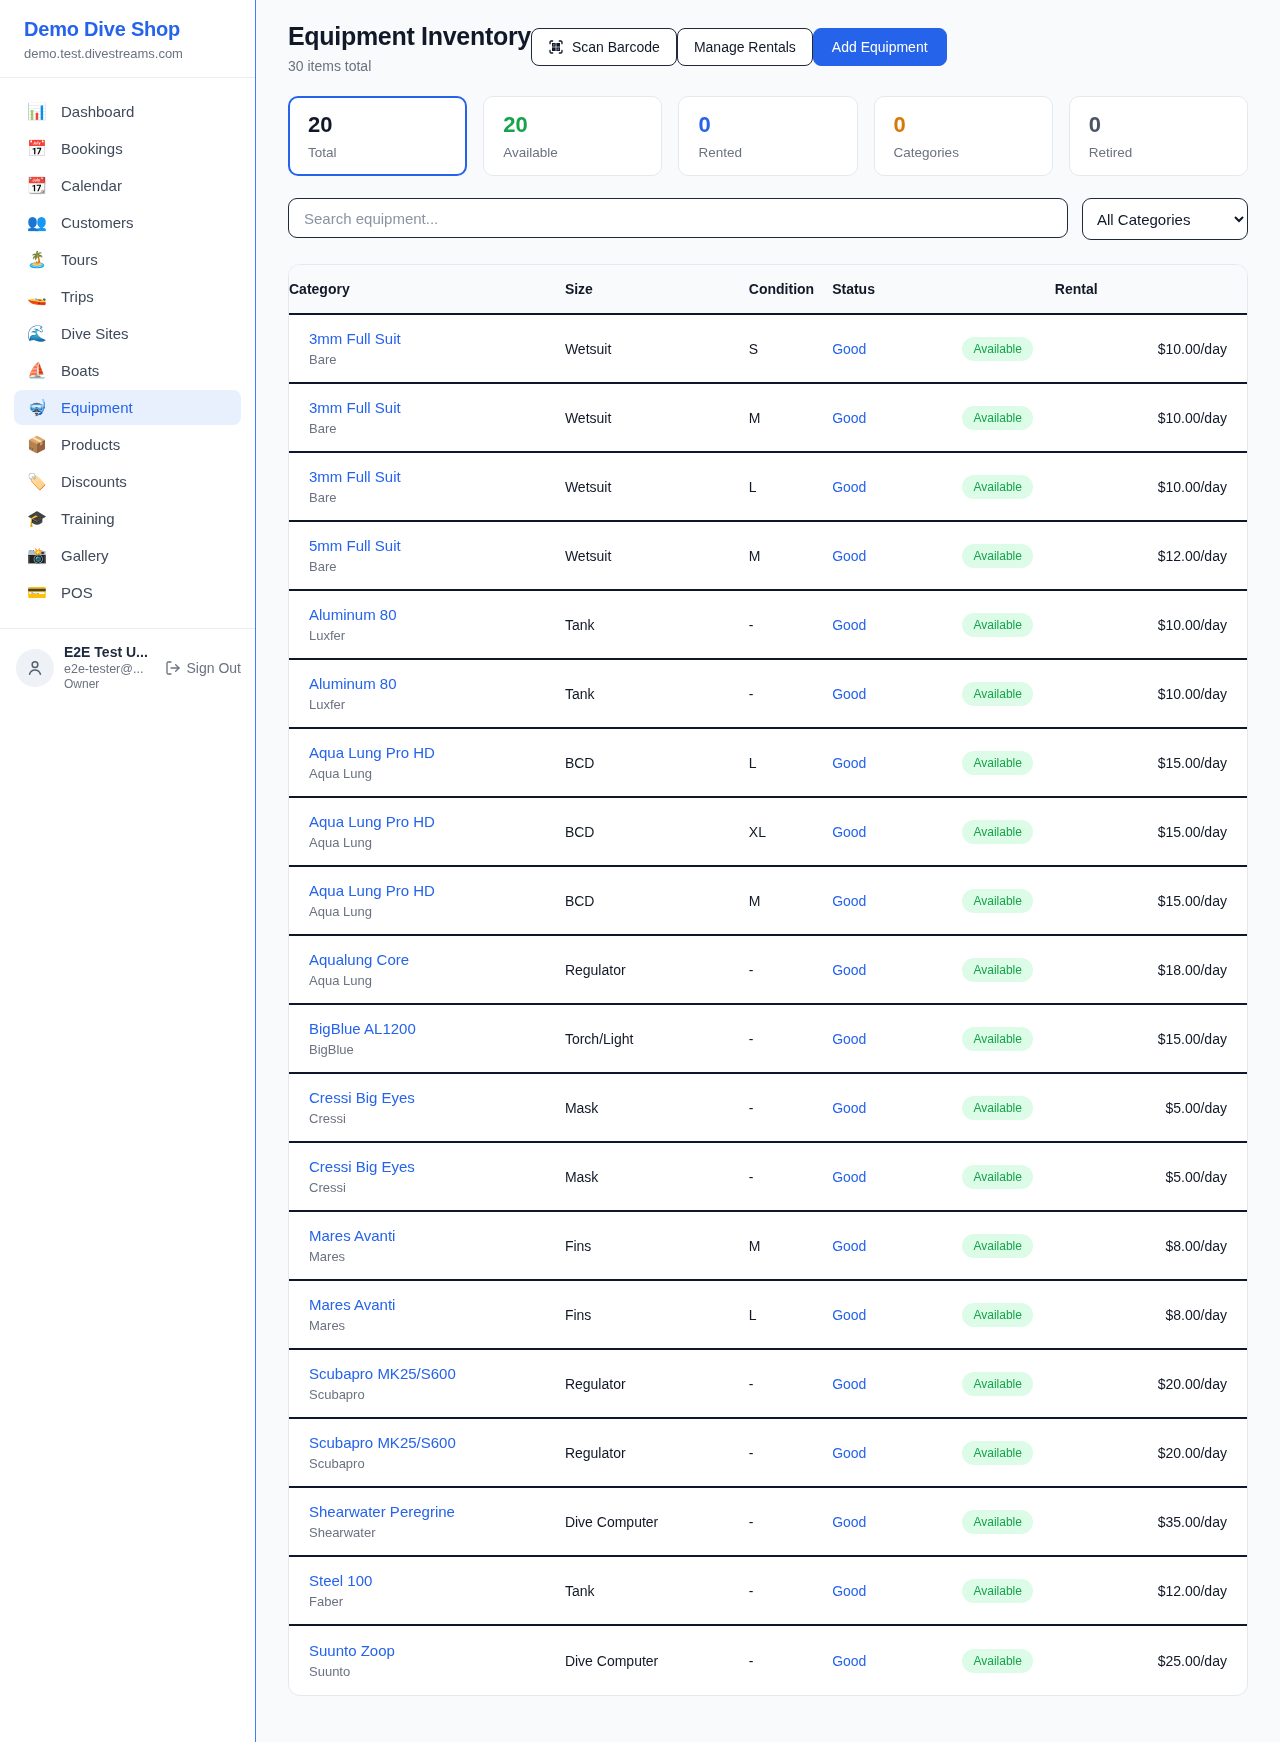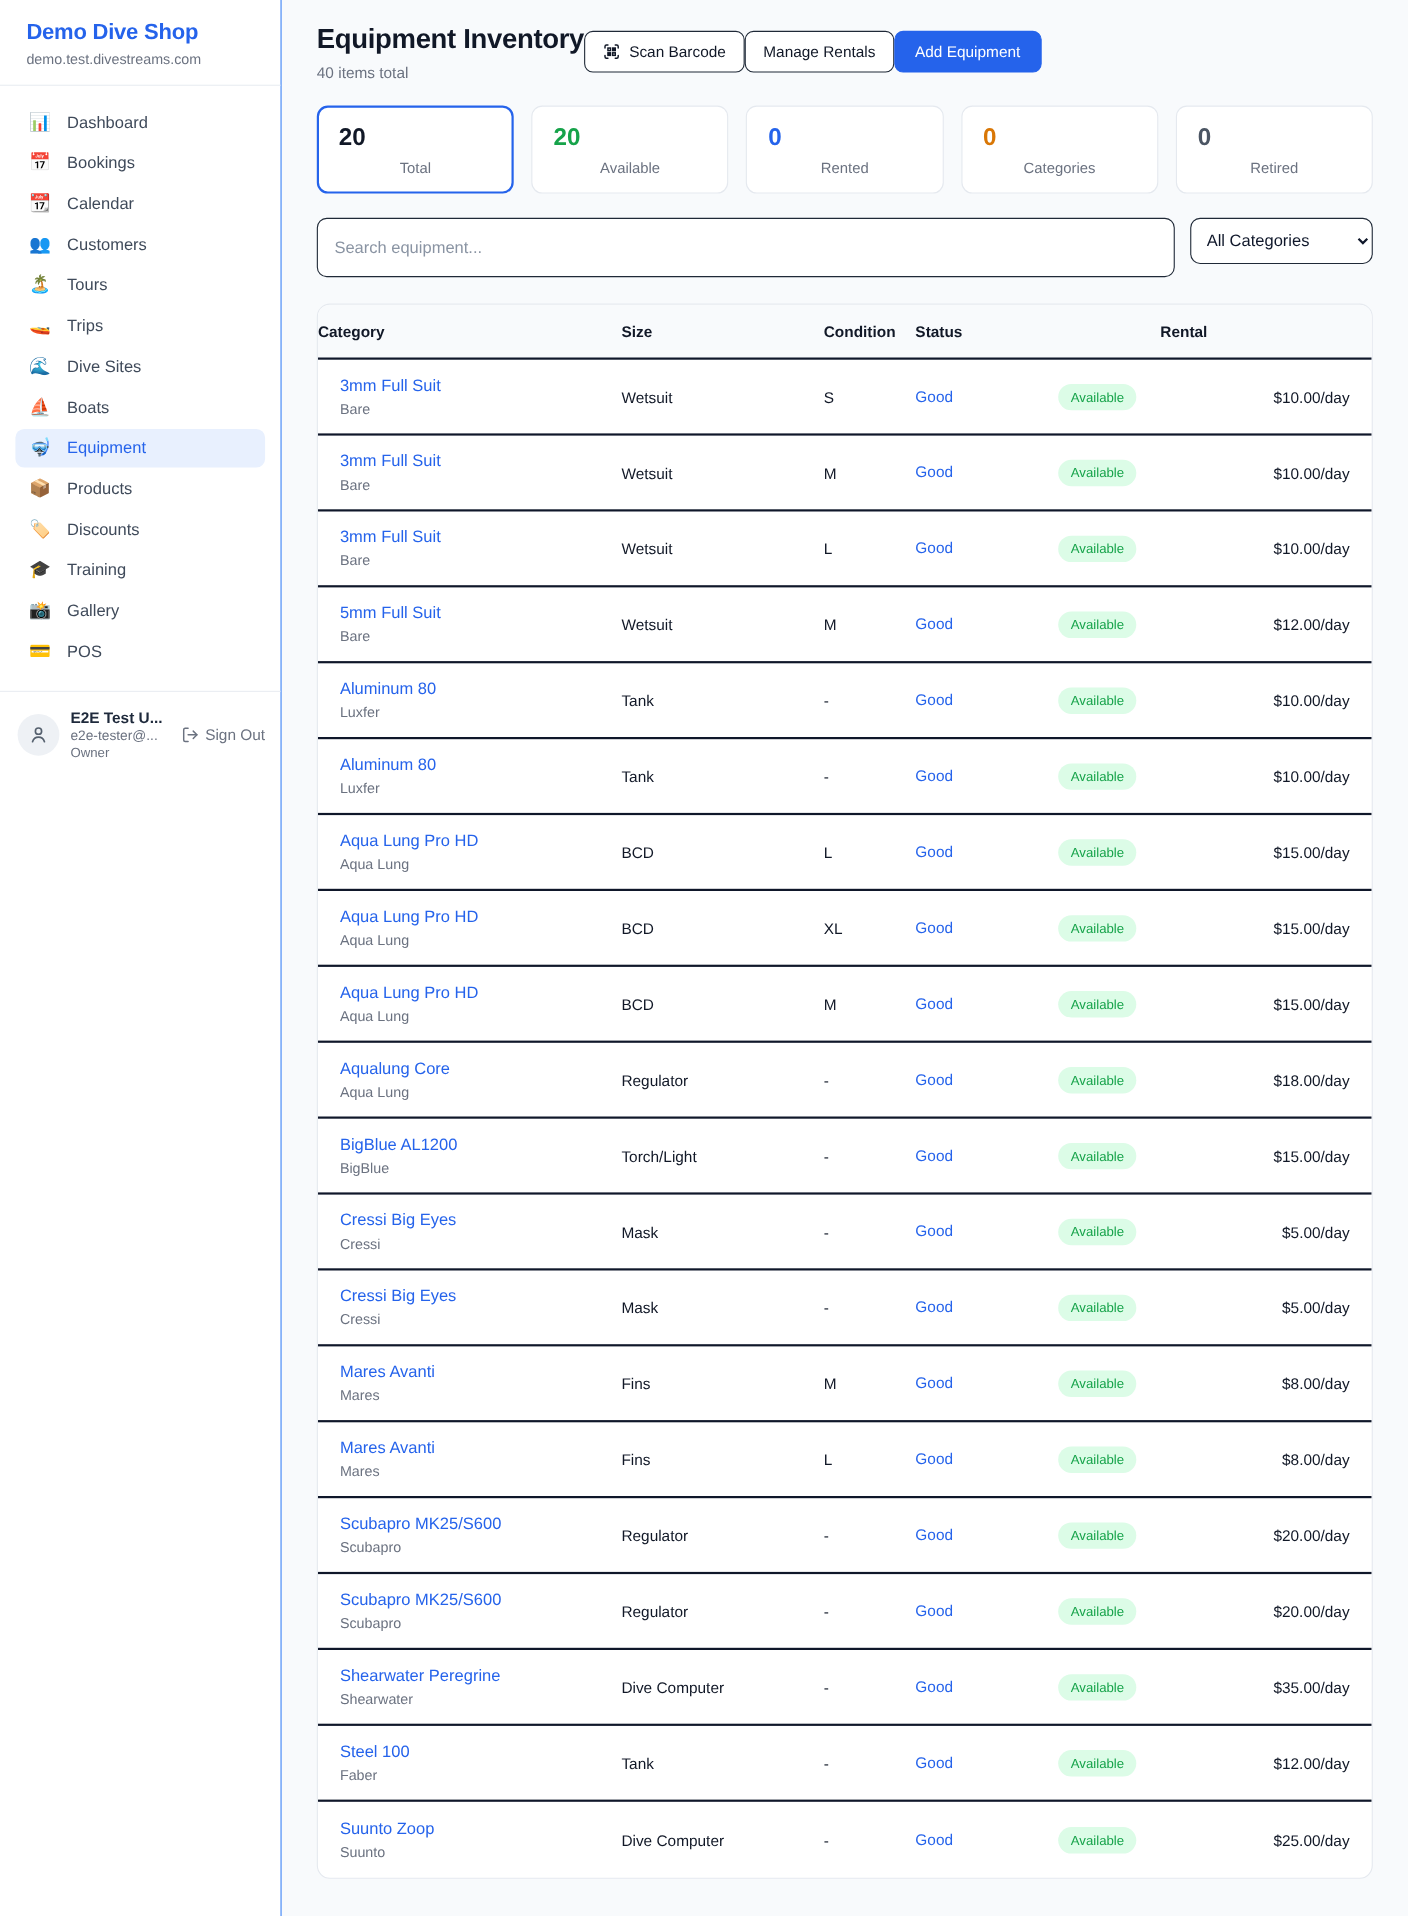--- a/index.html
+++ b/index.html
@@ -31,24 +31,24 @@
   .page-subtitle { font-size:14px; color:#6b7280; margin-top:7px; }
   .header-actions { display:flex; margin-top:6px; }
   .btn { font-family:inherit; font-size:14px; font-weight:500; border-radius:8px; padding:10px 16px; cursor:pointer; display:flex; align-items:center; gap:8px; }
   .btn-outline { background:#fff; color:#111827; border:1px solid #1f2937; }
   .btn-primary { background:#2563eb; color:#fff; border:1px solid #2563eb; font-weight:500; padding:10px 18px; }
   
   .stats { display:grid; grid-template-columns:repeat(5,1fr); gap:16px; margin-top:22px; }
   .stat-card { background:#fff; border:1px solid #e5e9ef; border-radius:10px; padding:15px 19px; }
   .stat-card.selected { border:2px solid #2563eb; padding:14px 18px; }
   .stat-value { font-size:22px; font-weight:700; }
-  .stat-label { font-size:13.5px; color:#6b7280; margin-top:7px;text-align:center; }
+  .stat-label { font-size:13.5px; color:#6b7280; margin-top:7px; }
   
   .filters { display:flex; gap:14px; margin-top:22px; }
-  .search-input { flex:1; height:54px; border:1px solid #1f2937; border-radius:9px; background:#fff; padding:0 15px; font-size:15px; font-family:inherit; color:#0f172a; }
+  .search-input { flex:1; height:40px; border:1px solid #1f2937; border-radius:9px; background:#fff; padding:0 15px; font-size:15px; font-family:inherit; color:#0f172a; }
   .search-input::placeholder { color:#8a94a3; }
   .category-select { width:166px; height:42px; border:1px solid #1f2937; border-radius:9px; background:#fff; font-size:15px; font-family:inherit; color:#0f172a; padding:0 10px; }
   
   .table-card { background:#fff; border:1px solid #e5e9ef; border-radius:12px; margin-top:24px; overflow:hidden; }
   .tgrid { display:grid; grid-template-columns:28.8% 19.2% 8.7% 13.6% 16.2% 13.5%; align-items:center; }
   .thead { background:#f8fafc; border-bottom:2px solid #0f172a; }
   .th { font-size:14px; font-weight:700; color:#111827; padding:16px 0; }
   .cell-first { padding-left:20px; }
   .cell-last { padding-right:20px; text-align:right; }
   .trow { min-height:69px; border-bottom:2px solid #0f172a; padding:11px 0; }
@@ -147,21 +147,21 @@
       <span>Sign Out</span>
     </button>
   </div>
 </aside>
 
 <main class="main">
 
   <div class="page-header">
     <div>
       <h1 class="page-title">Equipment Inventory</h1>
-      <div class="page-subtitle">40 items total</div>
+      <div class="page-subtitle">30 items total</div>
     </div>
     <div class="header-actions">
       <button class="btn btn-outline">
         <svg width="16" height="16" viewBox="0 0 24 24" fill="none" stroke="currentColor" stroke-width="2" stroke-linecap="round">
           <path d="M3 7V5a2 2 0 0 1 2-2h2"></path>
             <path d="M17 3h2a2 2 0 0 1 2 2v2"></path>
           <path d="M21 17v2a2 2 0 0 1-2 2h-2"></path>
             <path d="M7 21H5a2 2 0 0 1-2-2v-2"></path>
           <rect x="7" y="7" width="3.5" height="3.5"></rect>
             <rect x="13.5" y="7" width="3.5" height="3.5" fill="currentColor"></rect>

